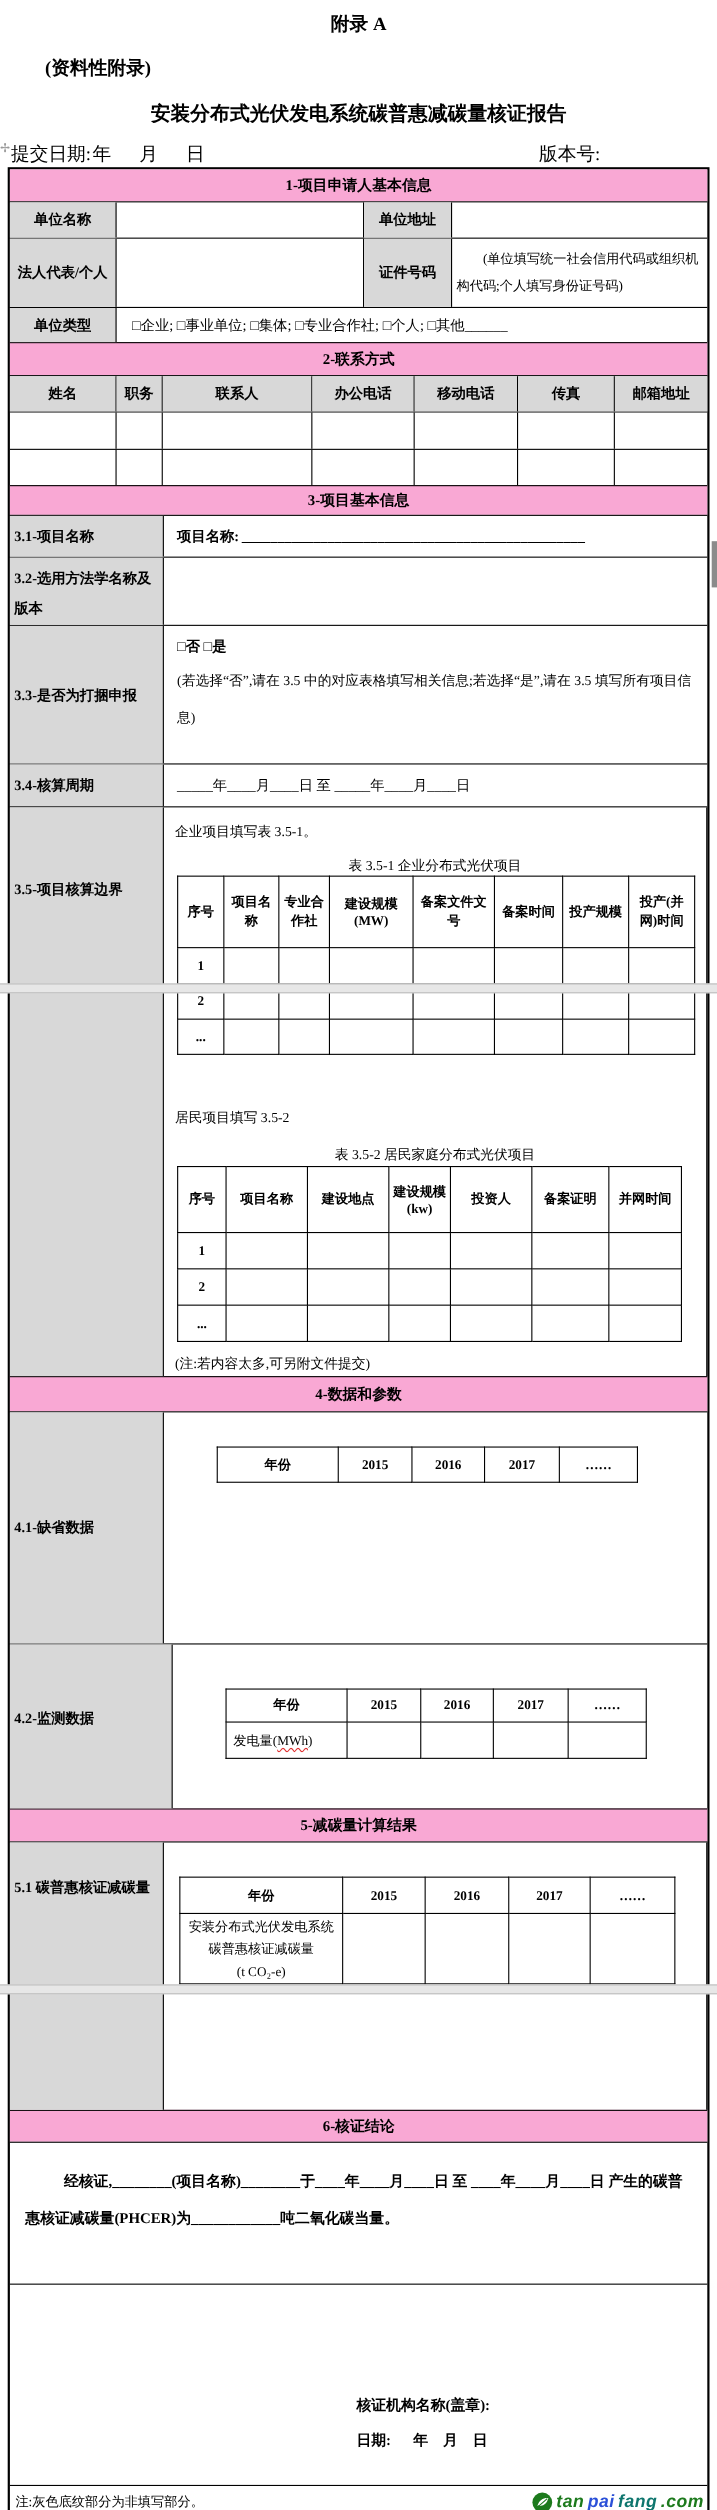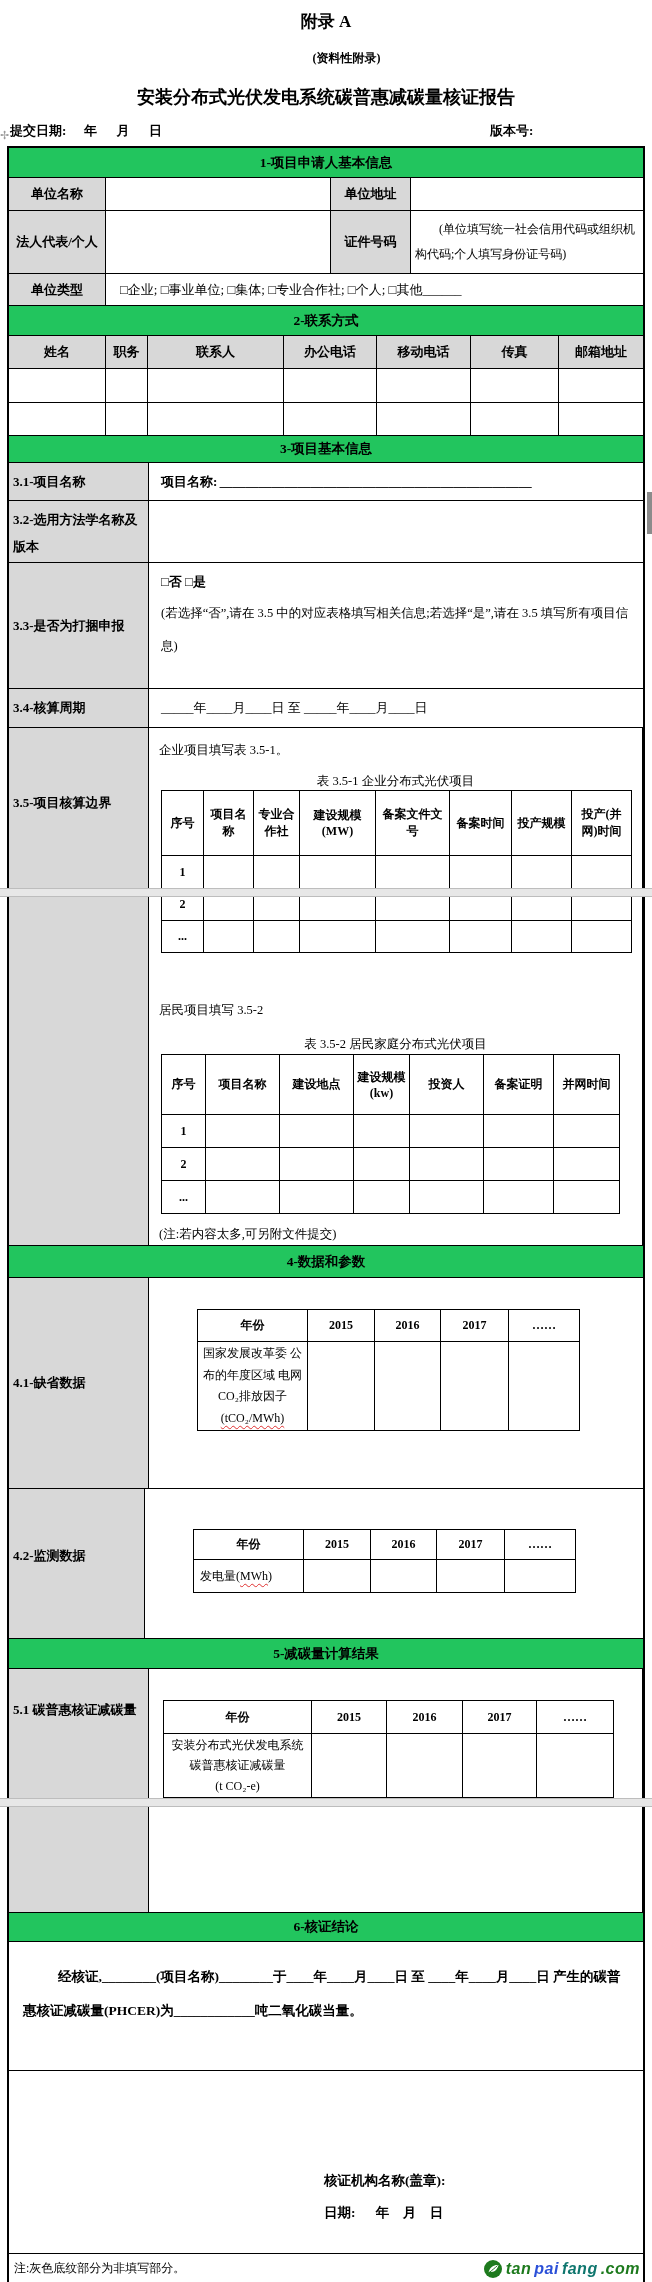--- a/index.html
+++ b/index.html
@@ -1,37 +1,37 @@
 <!DOCTYPE html>
 <html><head>
 <meta charset="utf-8">
 <style>
   * { margin:0; padding:0; box-sizing:border-box; }
   body { background:#fff; font-family:"Liberation Serif","DejaVu Serif",serif; color:#000; }
   .page { position:relative; width:652px; height:2282px; background:#fff; outline:1px solid #d6d6d6; overflow:hidden; }
 
   .h-appendix { text-align:center; font-size:17px; font-weight:bold; padding-top:10px; }
-  .h-note { text-align:center; font-size:12px; font-weight:bold; padding-top:17px;padding-left:41px; }
+  .h-note { font-size:17px; font-weight:bold; padding-top:17px;padding-left:41px; }
   .h-title { text-align:center; font-size:18px; font-weight:bold; padding-top:18px; }
 
-  .meta-row { position:relative; margin:13px 8px 0 8px; height:20px; font-size:13px; font-weight:bold; }
+  .meta-row { position:relative; margin:13px 8px 0 8px; height:20px; font-size:17px; font-weight:normal; }
   .meta-left { position:absolute; left:2px; top:0; }
   .meta-blanks { position:absolute; left:76px; top:0; white-space:pre; }
   .meta-version { position:absolute; left:482px; top:0; }
 
   .anchor { position:absolute; left:0px; top:128px; width:9px; height:16px; color:#9a9a9a; font-size:11px; line-height:14px; overflow:hidden; }
   .scroll-thumb { position:absolute; right:0; top:492px; width:5px; height:42px; background:#8b8b8b; z-index:9; }
 
   .tbl { position:relative; margin:4px 7px 0 7px; border:2px solid #000; background:#fff; }
   .row { display:flex; border-top:1px solid #000; align-items:stretch; }
   .row:first-child { border-top:none; }
   .cell { border-right:1px solid #000; font-size:13px; display:flex; align-items:center; padding:2px 4px; overflow:hidden; }
   .cell:last-child { border-right:none; }
   .gray { background:#d8d8d8; }
-  .sec { background:#22c55e; font-weight:bold; font-size:13.5px; justify-content:center; align-items:center; display:flex; }
+  .sec { background:#f9a8d4; font-weight:bold; font-size:13.5px; justify-content:center; align-items:center; display:flex; }
   .b { font-weight:bold; }
   .ctr { justify-content:center; text-align:center; }
   .topal { align-items:flex-start; padding-top:5px; }
 
   table { border-collapse:collapse; background:#fff; }
   td, th { border:1px solid #000; font-size:12px; text-align:center; vertical-align:middle; padding:1px 2px; }
   th { font-weight:bold; }
 
   .relcell { position:relative; display:block; padding:0; }
   .abs { position:absolute; }
@@ -256,37 +256,27 @@
       <div class="cell relcell" style="flex:1">
         <table class="abs" style="top:31px; left:48px">
           <tbody>
               <tr style="height:32px">
             <th style="width:110px">年份</th>
             <th style="width:67px">2015</th>
             <th style="width:66px">2016</th>
             <th style="width:68px">2017</th>
             <th style="width:71px">……</th>
           </tr>
-          <tr style="height:85px">
-            <td style="line-height:1.8">
-              <span>国家发展改革委 公布的年度区域 电网 CO₂排放因子</span><br>
-              <span class="sq">(tCO₂/MWh)</span>
-            </td>
-            <td></td>
-            <td></td>
-            <td></td>
-            <td></td>
-          </tr>
         </tbody>
           </table>
       </div>
     </div>
 
     <div class="row" style="height:150px">
-      <div class="cell gray b topal" style="width:136px; padding-top:58px; display:block">4.2-监测数据</div>
+      <div class="cell gray b topal" style="width:148px; padding-top:58px; display:block">4.2-监测数据</div>
       <div class="cell relcell" style="flex:1">
         <table class="abs" style="top:40px; left:48px">
           <tbody>
               <tr style="height:30px">
             <th style="width:110px">年份</th>
             <th style="width:67px">2015</th>
             <th style="width:66px">2016</th>
             <th style="width:68px">2017</th>
             <th style="width:71px">……</th>
           </tr>

